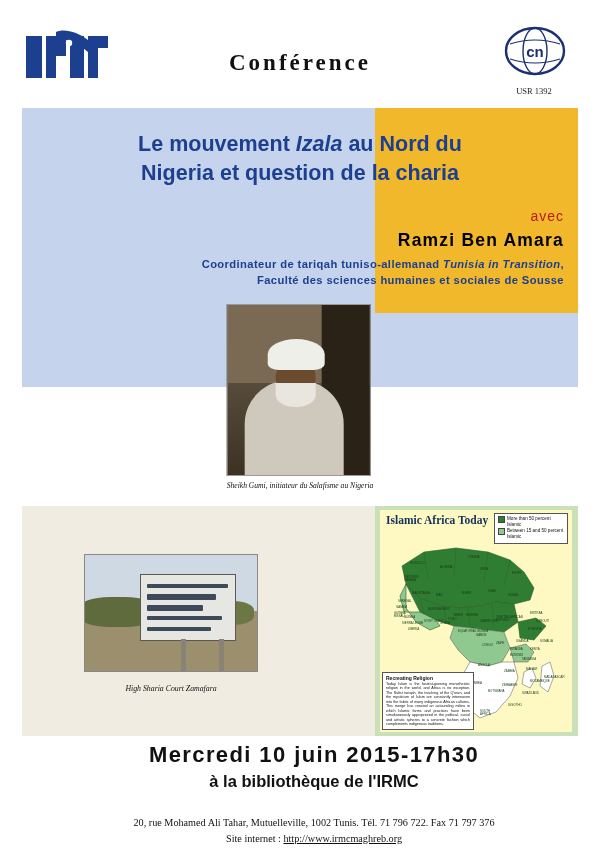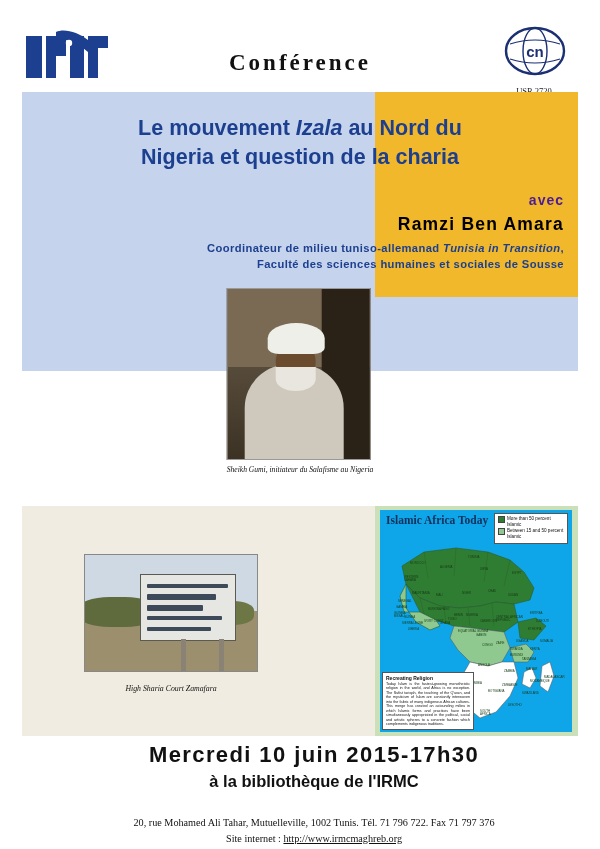--- a/index.html
+++ b/index.html
@@ -51,21 +51,21 @@
     color: #222;
     font-family: "Liberation Serif", serif;
   }
 
   
   .band {
     position: absolute;
     left: 22px; right: 22px;
   }
   .band-top {
-    top: 92px;
+    top: 108px;
     height: 279px;
     background: #c5d4ec;
   }
   .band-top .yellow {
     position: absolute;
     right: 0; top: 0;
     width: 203px; height: 205px;
     background: #f2b82b;
   }
 
@@ -78,23 +78,23 @@
     font-size: 21.5px;
     line-height: 1.35;
     font-family: "Liberation Sans", sans-serif;
     z-index: 3;
   }
   .title-block .it { font-style: italic; }
 
   .avec {
     position: absolute;
     right: 14px; top: 100px;
-    color: #4c1d95;
+    color: #b91c1c;
     font-size: 14px;
-    font-weight: bold;
+    font-weight: normal;
     letter-spacing: 1px;
     z-index: 4;
   }
   .speaker {
     position: absolute;
     right: 14px; top: 122px;
     color: #000000;
     font-size: 17.5px;
     font-weight: bold;
     letter-spacing: 1.2px;
@@ -182,21 +182,21 @@
     font-style: italic;
     color: #111;
     font-family: "Liberation Serif", serif;
   }
 
   
   .map-fig {
     position: absolute;
     right: 6px; top: 4px;
     width: 192px; height: 222px;
-    background: #0ea5e9;
+    background: #fef9c3;
   }
   .map-title {
     position: absolute;
     left: 6px; top: 4px;
     font-size: 11.5px;
     font-weight: bold;
     color: #11305a;
     font-family: "Liberation Serif", serif;
   }
   .map-legend {
@@ -286,38 +286,38 @@
     <div class="cnrs-logo">
       <svg viewBox="0 0 62 50" width="62" height="50">
         <ellipse cx="31" cy="25" rx="29" ry="23" fill="none" stroke="#1b2f73" stroke-width="2.4"></ellipse>
         <ellipse cx="31" cy="25" rx="12" ry="23" fill="none" stroke="#1b2f73" stroke-width="1.4"></ellipse>
         <path d="M6 18 Q31 10 56 18" fill="none" stroke="#1b2f73" stroke-width="1.2"></path>
         <path d="M6 33 Q31 41 56 33" fill="none" stroke="#1b2f73" stroke-width="1.2"></path>
         <text x="31" y="31" font-family="Liberation Sans, sans-serif" font-size="15" font-weight="bold" fill="#1b2f73" text-anchor="middle">cn</text>
         <text x="31" y="31" font-family="Liberation Sans, sans-serif" font-size="15" font-weight="bold" fill="#1b2f73" text-anchor="middle" opacity="0"></text>
       </svg>
     </div>
-    <div class="cnrs-sub">USR 2720</div>
+    <div class="cnrs-sub">USR 1392</div>
   </div>
 
   <div class="band band-top">
     <div class="yellow"></div>
 
     <div class="title-block">
       <div>
         <span>Le mouvement </span><span class="it">Izala</span><span> au Nord du</span>
       </div>
       <div>Nigeria et question de la charia</div>
     </div>
 
     <div class="avec">avec</div>
     <div class="speaker">Ramzi Ben Amara</div>
     <div class="affil">
       <div>
-        <span>Coordinateur de milieu tuniso-allemanad </span><span class="it">Tunisia in Transition</span><span>,</span>
+        <span>Coordinateur de tariqah tuniso-allemanad </span><span class="it">Tunisia in Transition</span><span>,</span>
       </div>
       <div>Faculté des sciences humaines et sociales de Sousse</div>
     </div>
 
     <div class="photo1-wrap">
       <div class="photo1">
         <div class="p1-sky"></div>
         <div class="p1-wall"></div>
         <div class="p1-dark"></div>
         <div class="p1-robe"></div>

